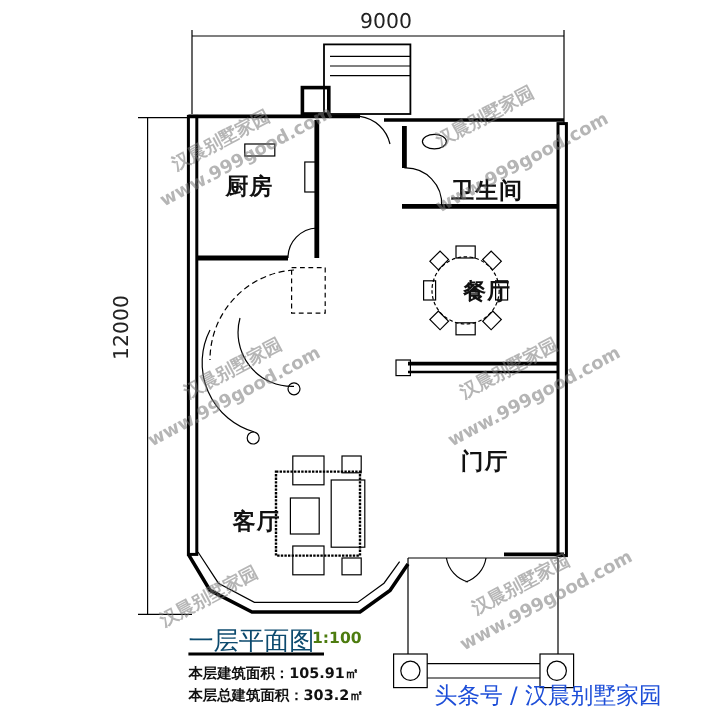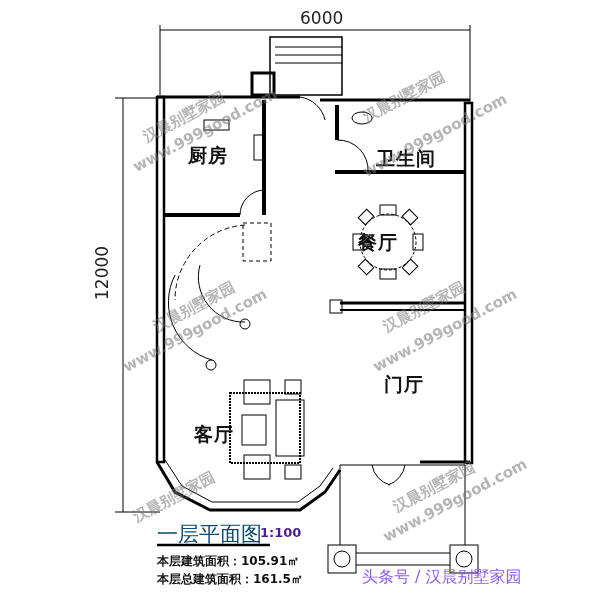--- a/index.html
+++ b/index.html
@@ -1,24 +1,24 @@
 <!DOCTYPE html>
 <html><head>
 <meta charset="utf-8">
 <style>
   html,body{margin:0;padding:0;background:#fff;}
   body{width:600px;height:600px;position:relative;overflow:hidden;font-family:"DejaVu Sans",sans-serif;}
   svg{position:absolute;left:0;top:0;}
   .room{position:absolute;font-weight:bold;font-size:19px;color:#111;letter-spacing:1px;}
   .dim{position:absolute;font-family:"DejaVu Sans",sans-serif;font-size:17px;color:#222;}
   .title{position:absolute;left:157px;top:520px;font-weight:normal;font-size:21px;color:#0c4a6e;}
-  .scale{position:absolute;left:260px;top:525px;font-weight:bold;font-size:13px;color:#4c1d95;}
+  .scale{position:absolute;left:260px;top:525px;font-weight:bold;font-size:13px;color:#4d7c0f;}
   .area{position:absolute;left:157px;font-weight:bold;font-size:12px;color:#111;}
   .wm{position:absolute;color:rgba(120,120,120,0.55);font-size:15px;font-weight:bold;transform:rotate(-28deg);transform-origin:left top;white-space:nowrap;}
-  .credit{position:absolute;left:362px;top:567px;font-size:16px;color:#8b5cf6;}
+  .credit{position:absolute;left:362px;top:567px;font-size:19px;color:#1d4ed8;}
 </style>
 </head>
 <body>
 
 <svg width="600" height="600" viewBox="0 0 600 600">
   <g stroke="#000" fill="none">
 
     <line x1="160" y1="30" x2="470" y2="30" stroke-width="1"></line>
     <line x1="160" y1="25" x2="160" y2="95" stroke-width="1"></line>
     <line x1="470" y1="25" x2="470" y2="105" stroke-width="1"></line>
@@ -92,33 +92,33 @@
     <rect x="450" y="545" width="28" height="28" stroke-width="1"></rect>
     <circle cx="342" cy="559" r="8" stroke-width="1"></circle>
     <circle cx="464" cy="559" r="8" stroke-width="1"></circle>
     <line x1="356" y1="553" x2="450" y2="553" stroke-width="1"></line>
     <line x1="356" y1="565" x2="450" y2="565" stroke-width="1"></line>
 
     <line x1="157" y1="545" x2="270" y2="545" stroke-width="2.5"></line>
   </g>
 </svg>
 
-<div class="dim" style="left:300px;top:8px;">6000</div>
+<div class="dim" style="left:300px;top:8px;">9000</div>
 <div class="dim" style="left:92px;top:300px;transform:rotate(-90deg);transform-origin:left top;">12000</div>
 
 <div class="room" style="left:188px;top:143px;">厨房</div>
 <div class="room" style="left:376px;top:146px;">卫生间</div>
-<div class="room" style="left:358px;top:230px;">餐厅</div>
+<div class="room" style="left:386px;top:230px;">餐厅</div>
 <div class="room" style="left:384px;top:372px;">门厅</div>
 <div class="room" style="left:194px;top:422px;">客厅</div>
 
 <div class="title">一层平面图</div>
 <div class="scale">1:100</div>
 <div class="area" style="top:553px;">本层建筑面积：105.91㎡</div>
-<div class="area" style="top:571px;">本层总建筑面积：161.5㎡</div>
+<div class="area" style="top:571px;">本层总建筑面积：303.2㎡</div>
 
 <div class="wm" style="left:140px;top:130px;">汉晨别墅家园</div>
 <div class="wm" style="left:130px;top:160px;">www.999good.com</div>
 <div class="wm" style="left:360px;top:110px;">汉晨别墅家园</div>
 <div class="wm" style="left:360px;top:165px;">www.999good.com</div>
 <div class="wm" style="left:150px;top:320px;">汉晨别墅家园</div>
 <div class="wm" style="left:120px;top:360px;">www.999good.com</div>
 <div class="wm" style="left:380px;top:320px;">汉晨别墅家园</div>
 <div class="wm" style="left:370px;top:360px;">www.999good.com</div>
 <div class="wm" style="left:130px;top:510px;">汉晨别墅家园</div>

